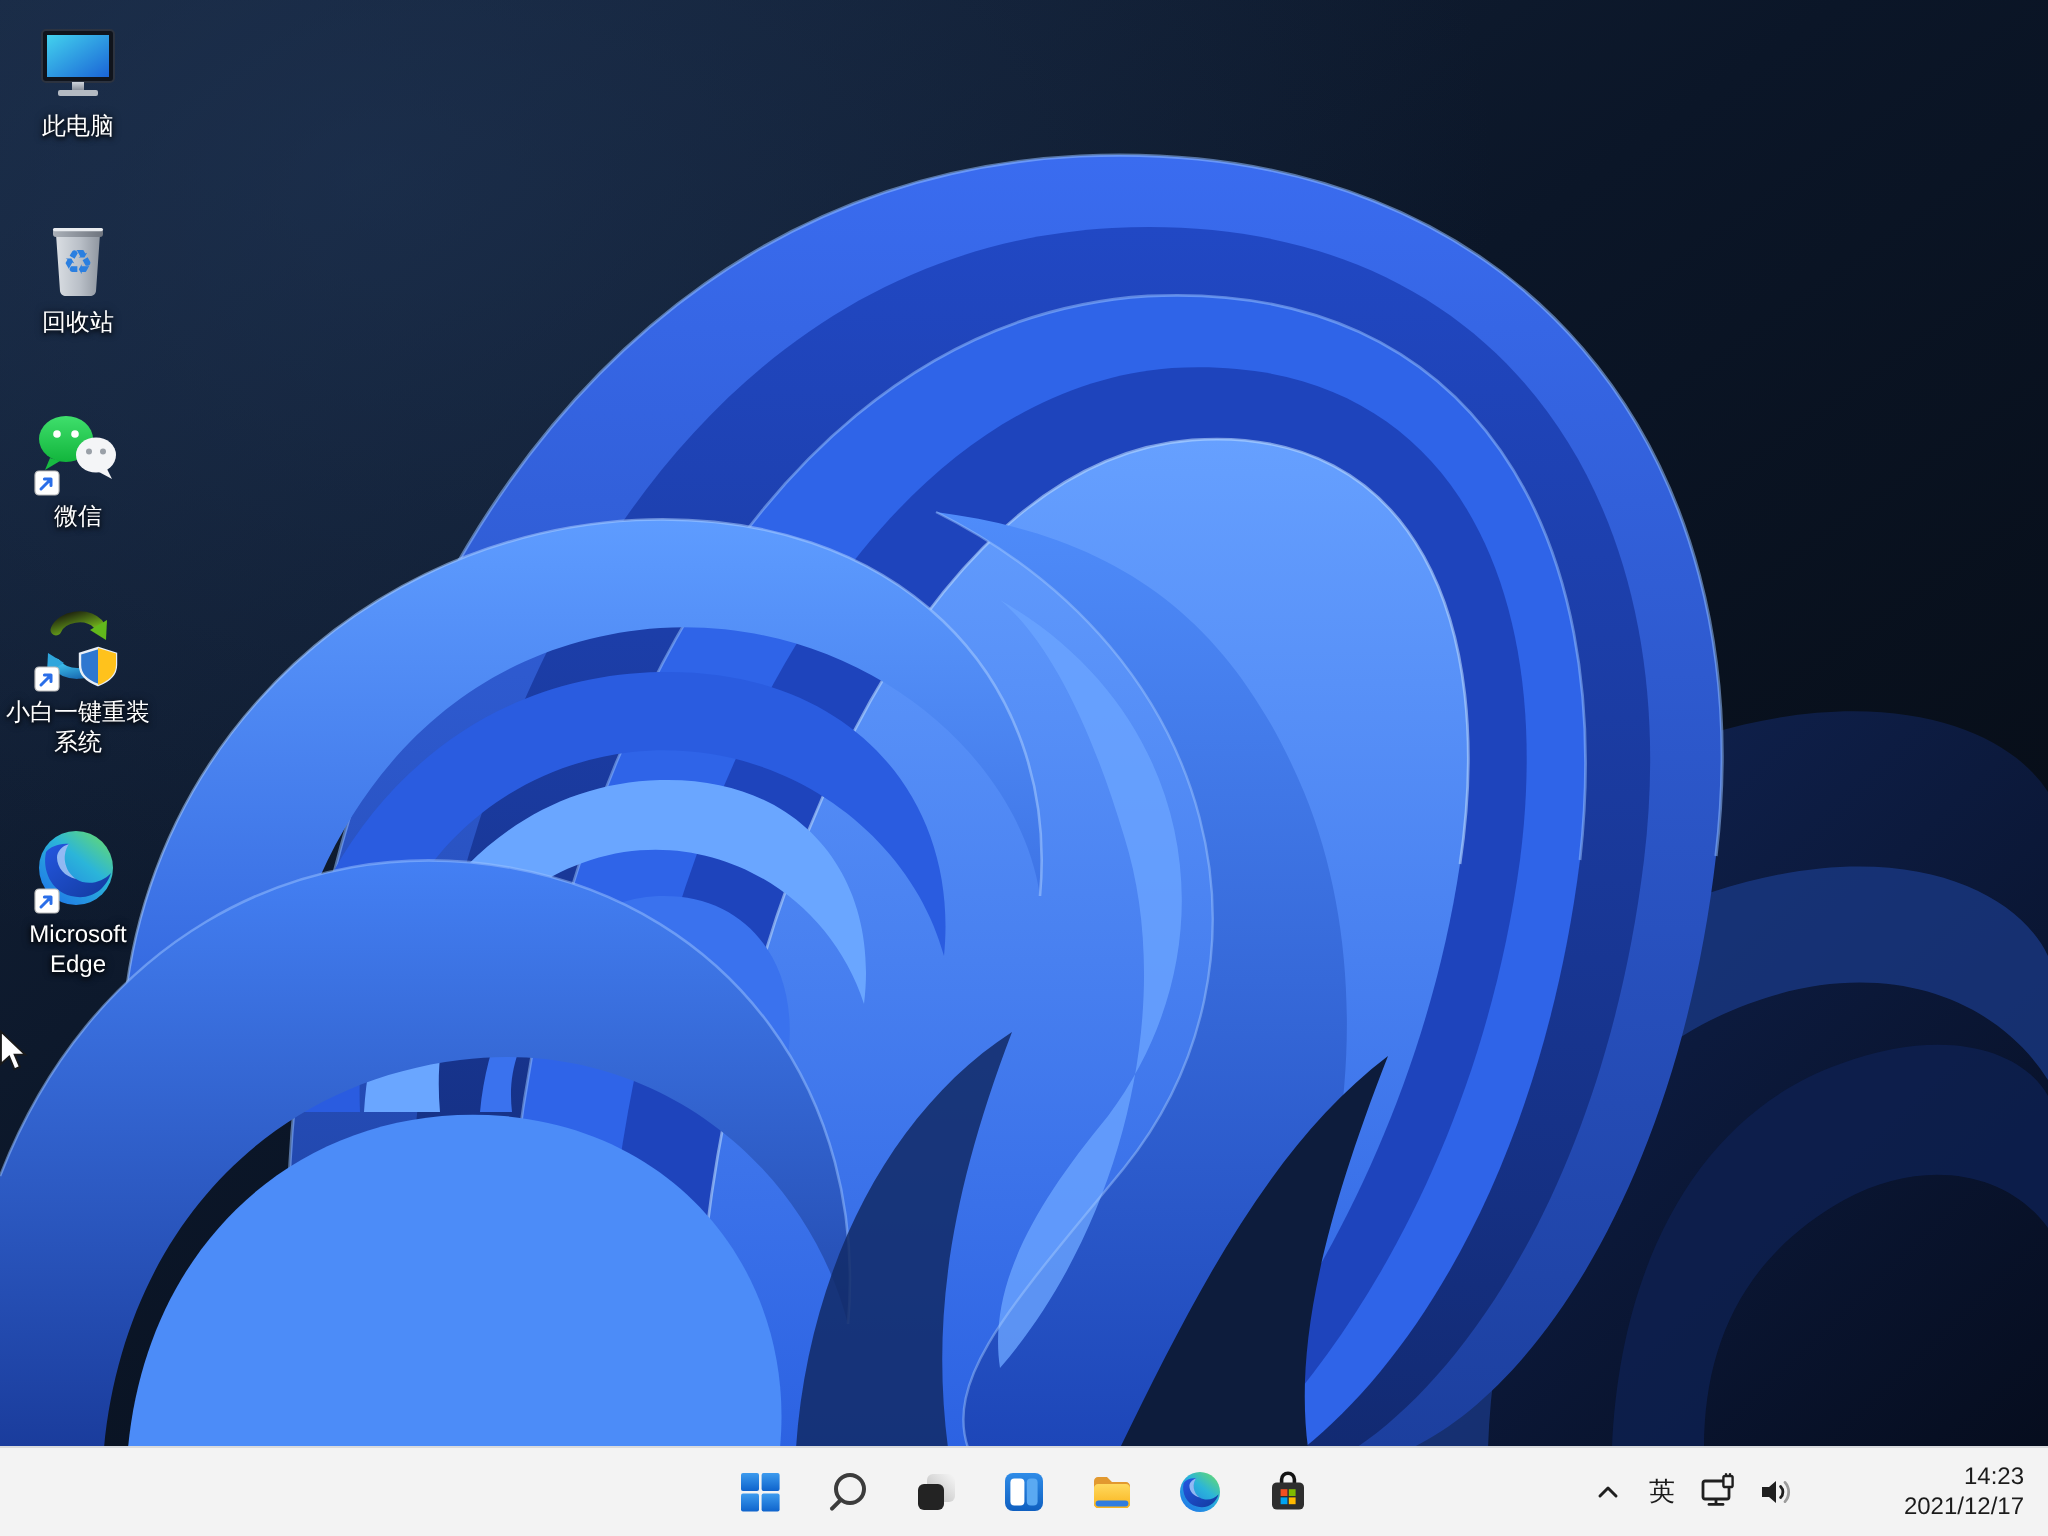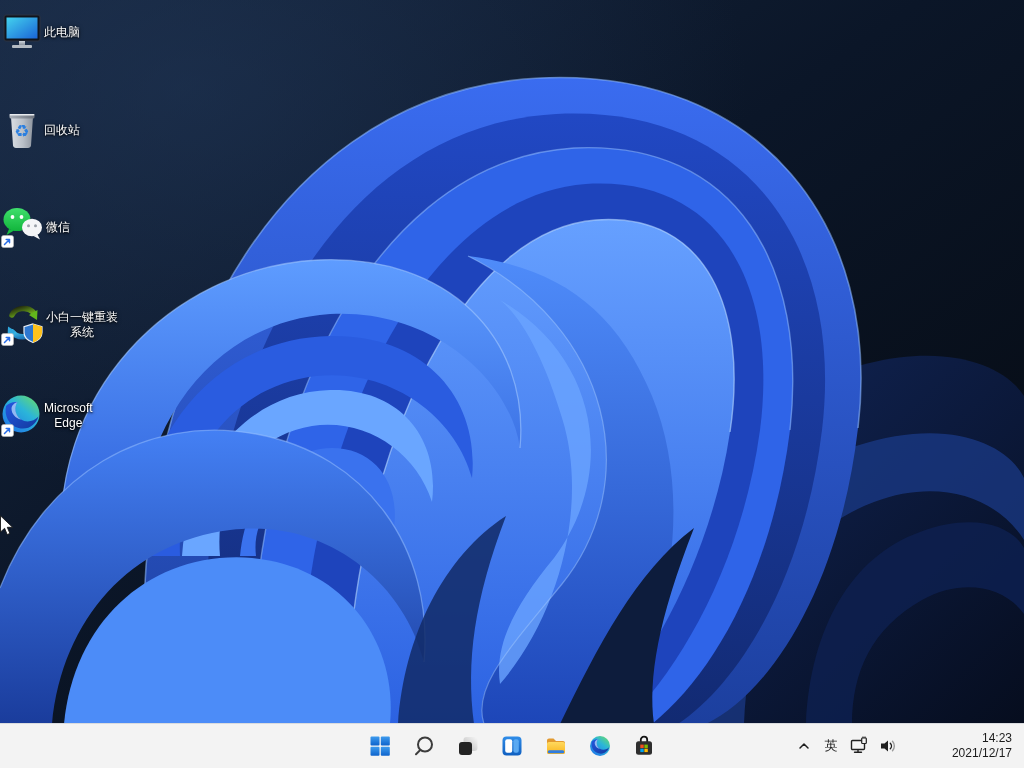--- a/index.html
+++ b/index.html
@@ -4,21 +4,21 @@
 <style>
   * { box-sizing: border-box; }
   html,body { margin:0; padding:0; }
   body { font-family: "Liberation Sans", "DejaVu Sans", sans-serif; }
   .screen { position:relative; width:1024px; height:768px; overflow:hidden; background:#0a1424; }
 
   
   .wallpaper { position:absolute; left:0; top:0; }
 
   
-  .icon-cell { position:absolute; left:0; width:78px; display:flex; flex-direction:row; align-items:center; }
+  .icon-cell { position:absolute; left:0; width:78px; display:flex; flex-direction:column; align-items:center; }
   .icon-art { position:relative; width:46px; height:46px; display:flex; align-items:center; justify-content:center; }
   .shortcut-badge { position:absolute; left:1px; bottom:1px; }
   .icon-label { margin-top:2px; font-size:12px; line-height:15px; color:#ffffff; text-align:center;
                 text-shadow:0 1px 2px rgba(0,0,0,.95), 0 0 4px rgba(0,0,0,.75); }
   .icon-label div { white-space:nowrap; }
 
   
   .cursor { position:absolute; left:0px; top:515px; }
 
   
@@ -219,21 +219,21 @@
         <rect x="0.5" y="0.5" width="12" height="12" rx="2" fill="#ffffff" stroke="#bcbcbc" stroke-width="0.6"></rect>
         <path d="M3.5 9.5 L8.5 4.5 M8.5 4.5 H5.2 M8.5 4.5 V7.8" stroke="#2a6ee8" stroke-width="1.5" fill="none" stroke-linecap="round" stroke-linejoin="round"></path>
       </svg>
     </div>
     <div class="icon-label">
       <div>微信</div>
       <div></div>
     </div>
   </div>
 
-  <div class="icon-cell" style="top:392px">
+  <div class="icon-cell" style="top:412px">
     <div class="icon-art">
       <svg width="44" height="44" viewBox="0 0 44 44">
         <defs>
           <linearGradient id="egBase" x1="1" y1="0" x2="0.2" y2="1">
             <stop offset="0" stop-color="#6fe05e"></stop>
               <stop offset="0.45" stop-color="#2bb5d9"></stop>
               <stop offset="1" stop-color="#1f77e8"></stop>
           </linearGradient>
           <linearGradient id="egBlue" x1="0" y1="0" x2="1" y2="1">
             <stop offset="0" stop-color="#2457e0"></stop>

